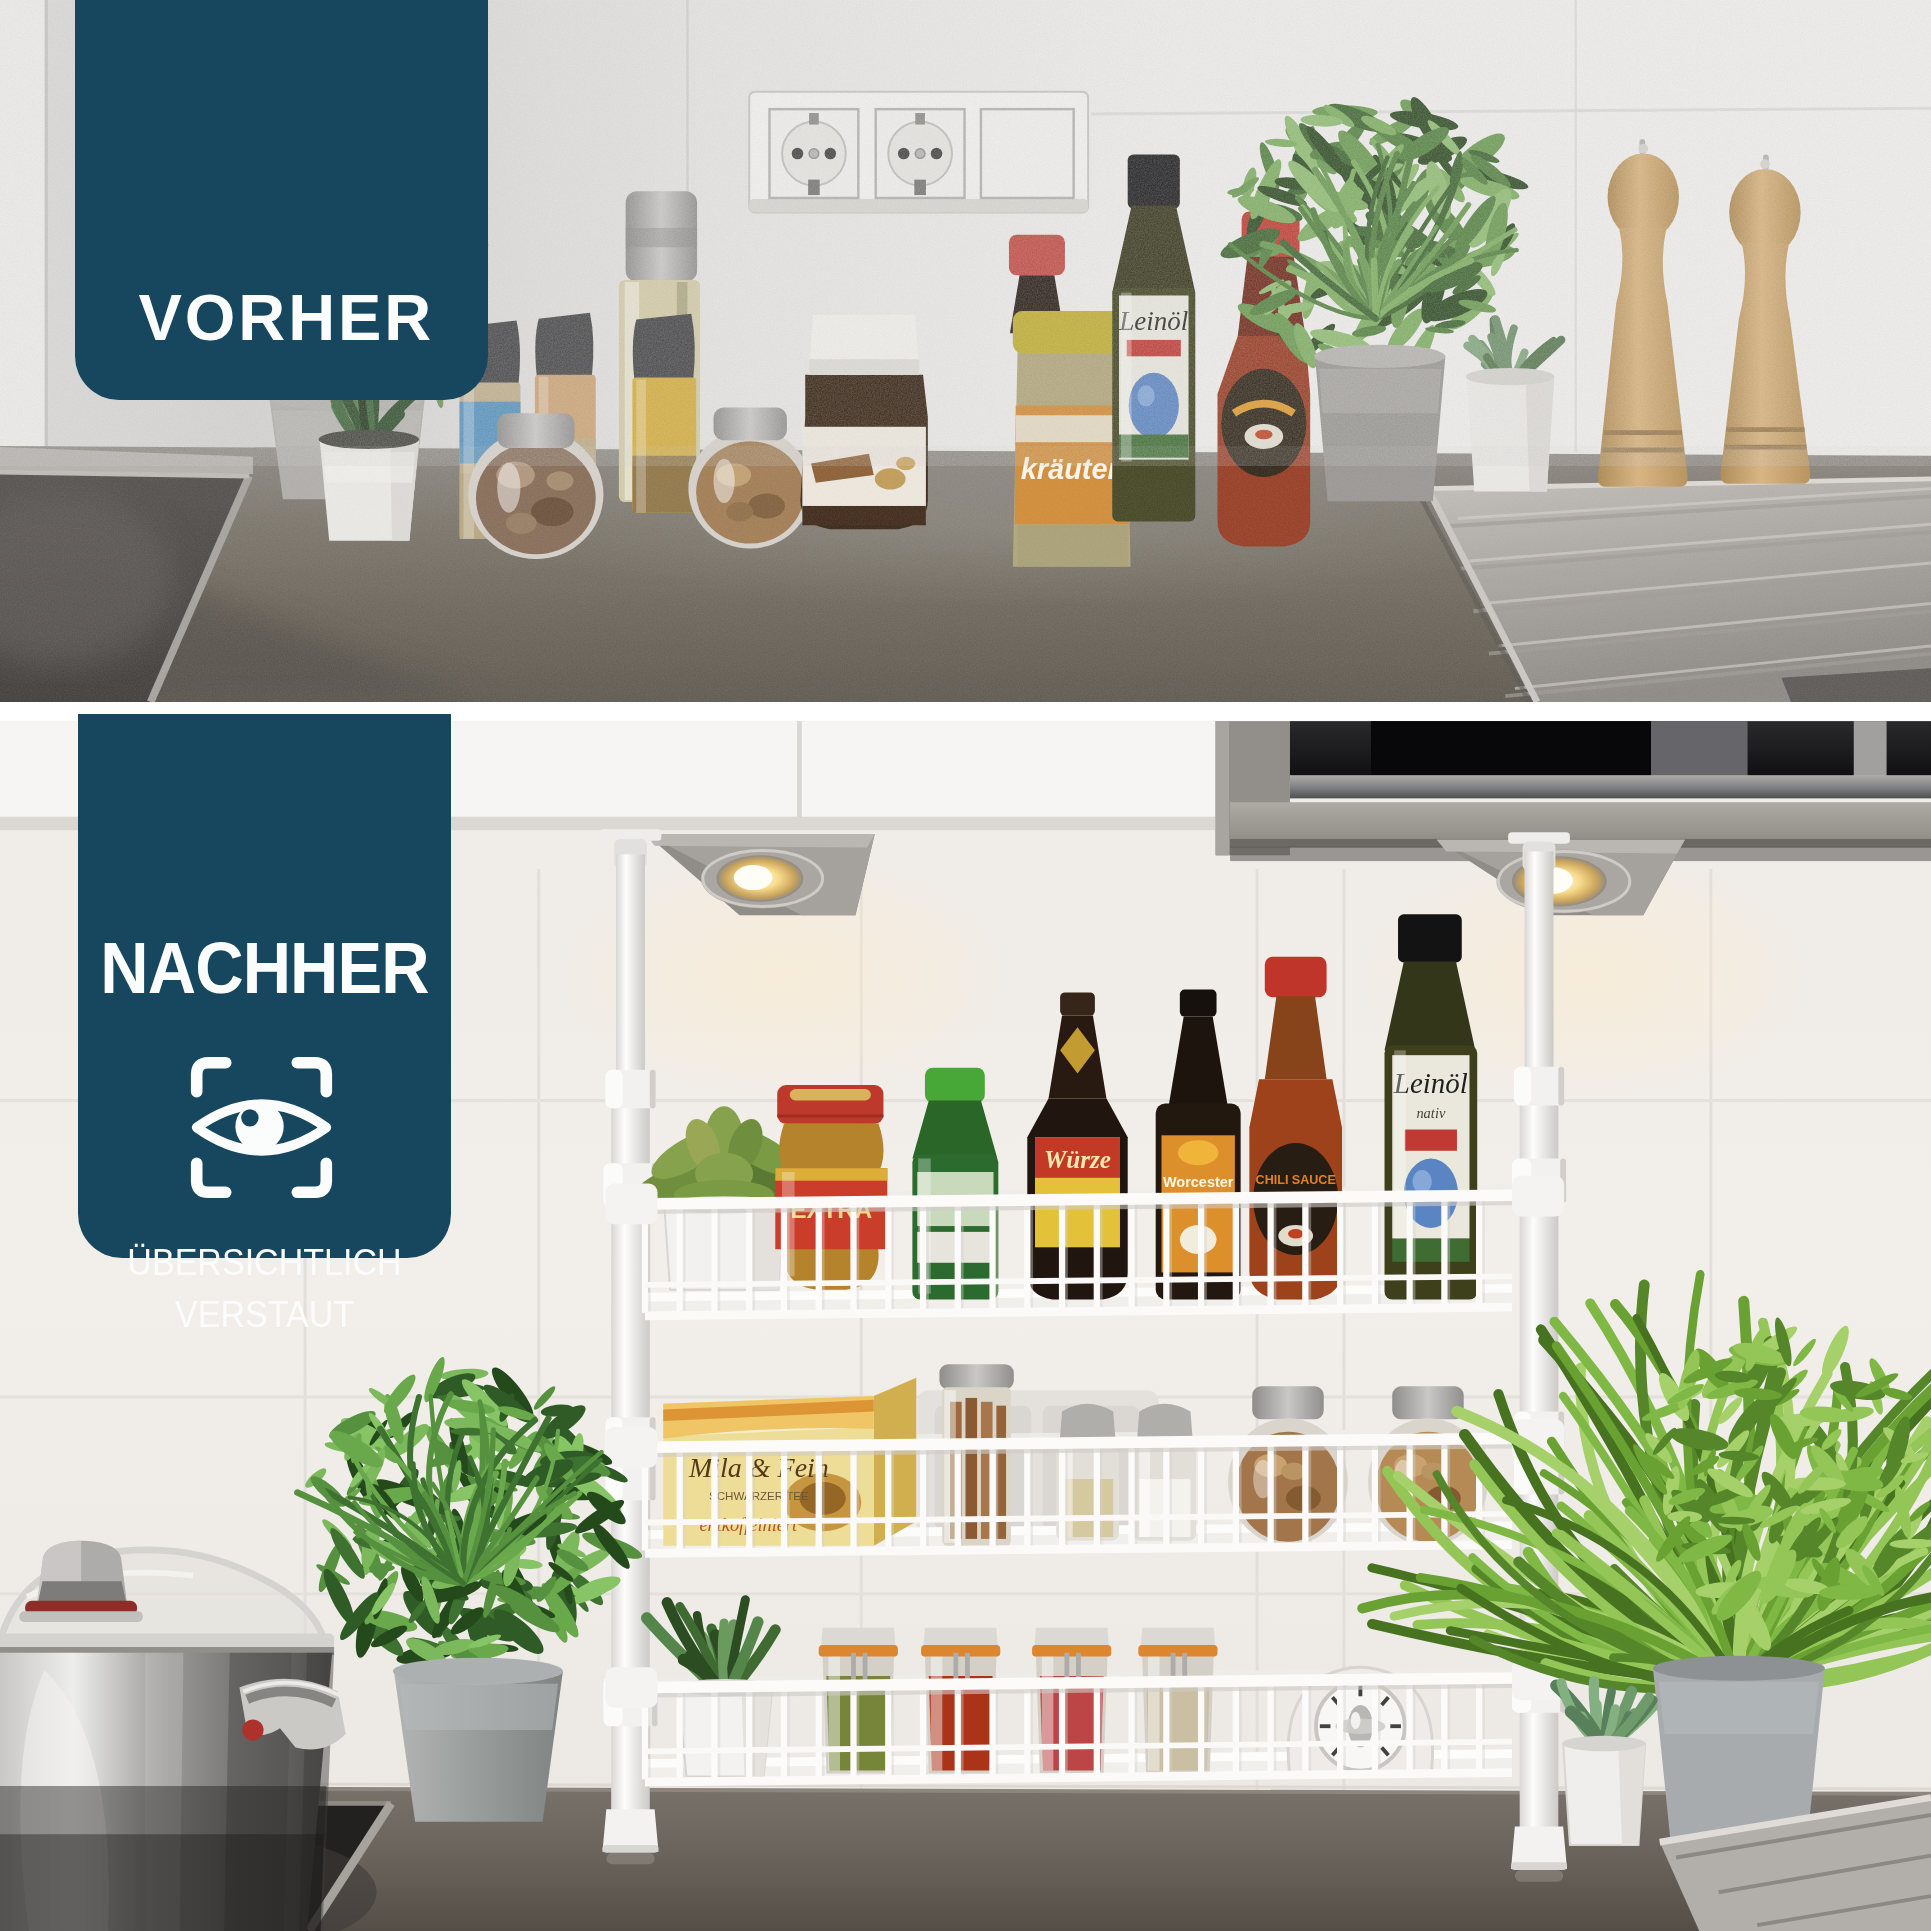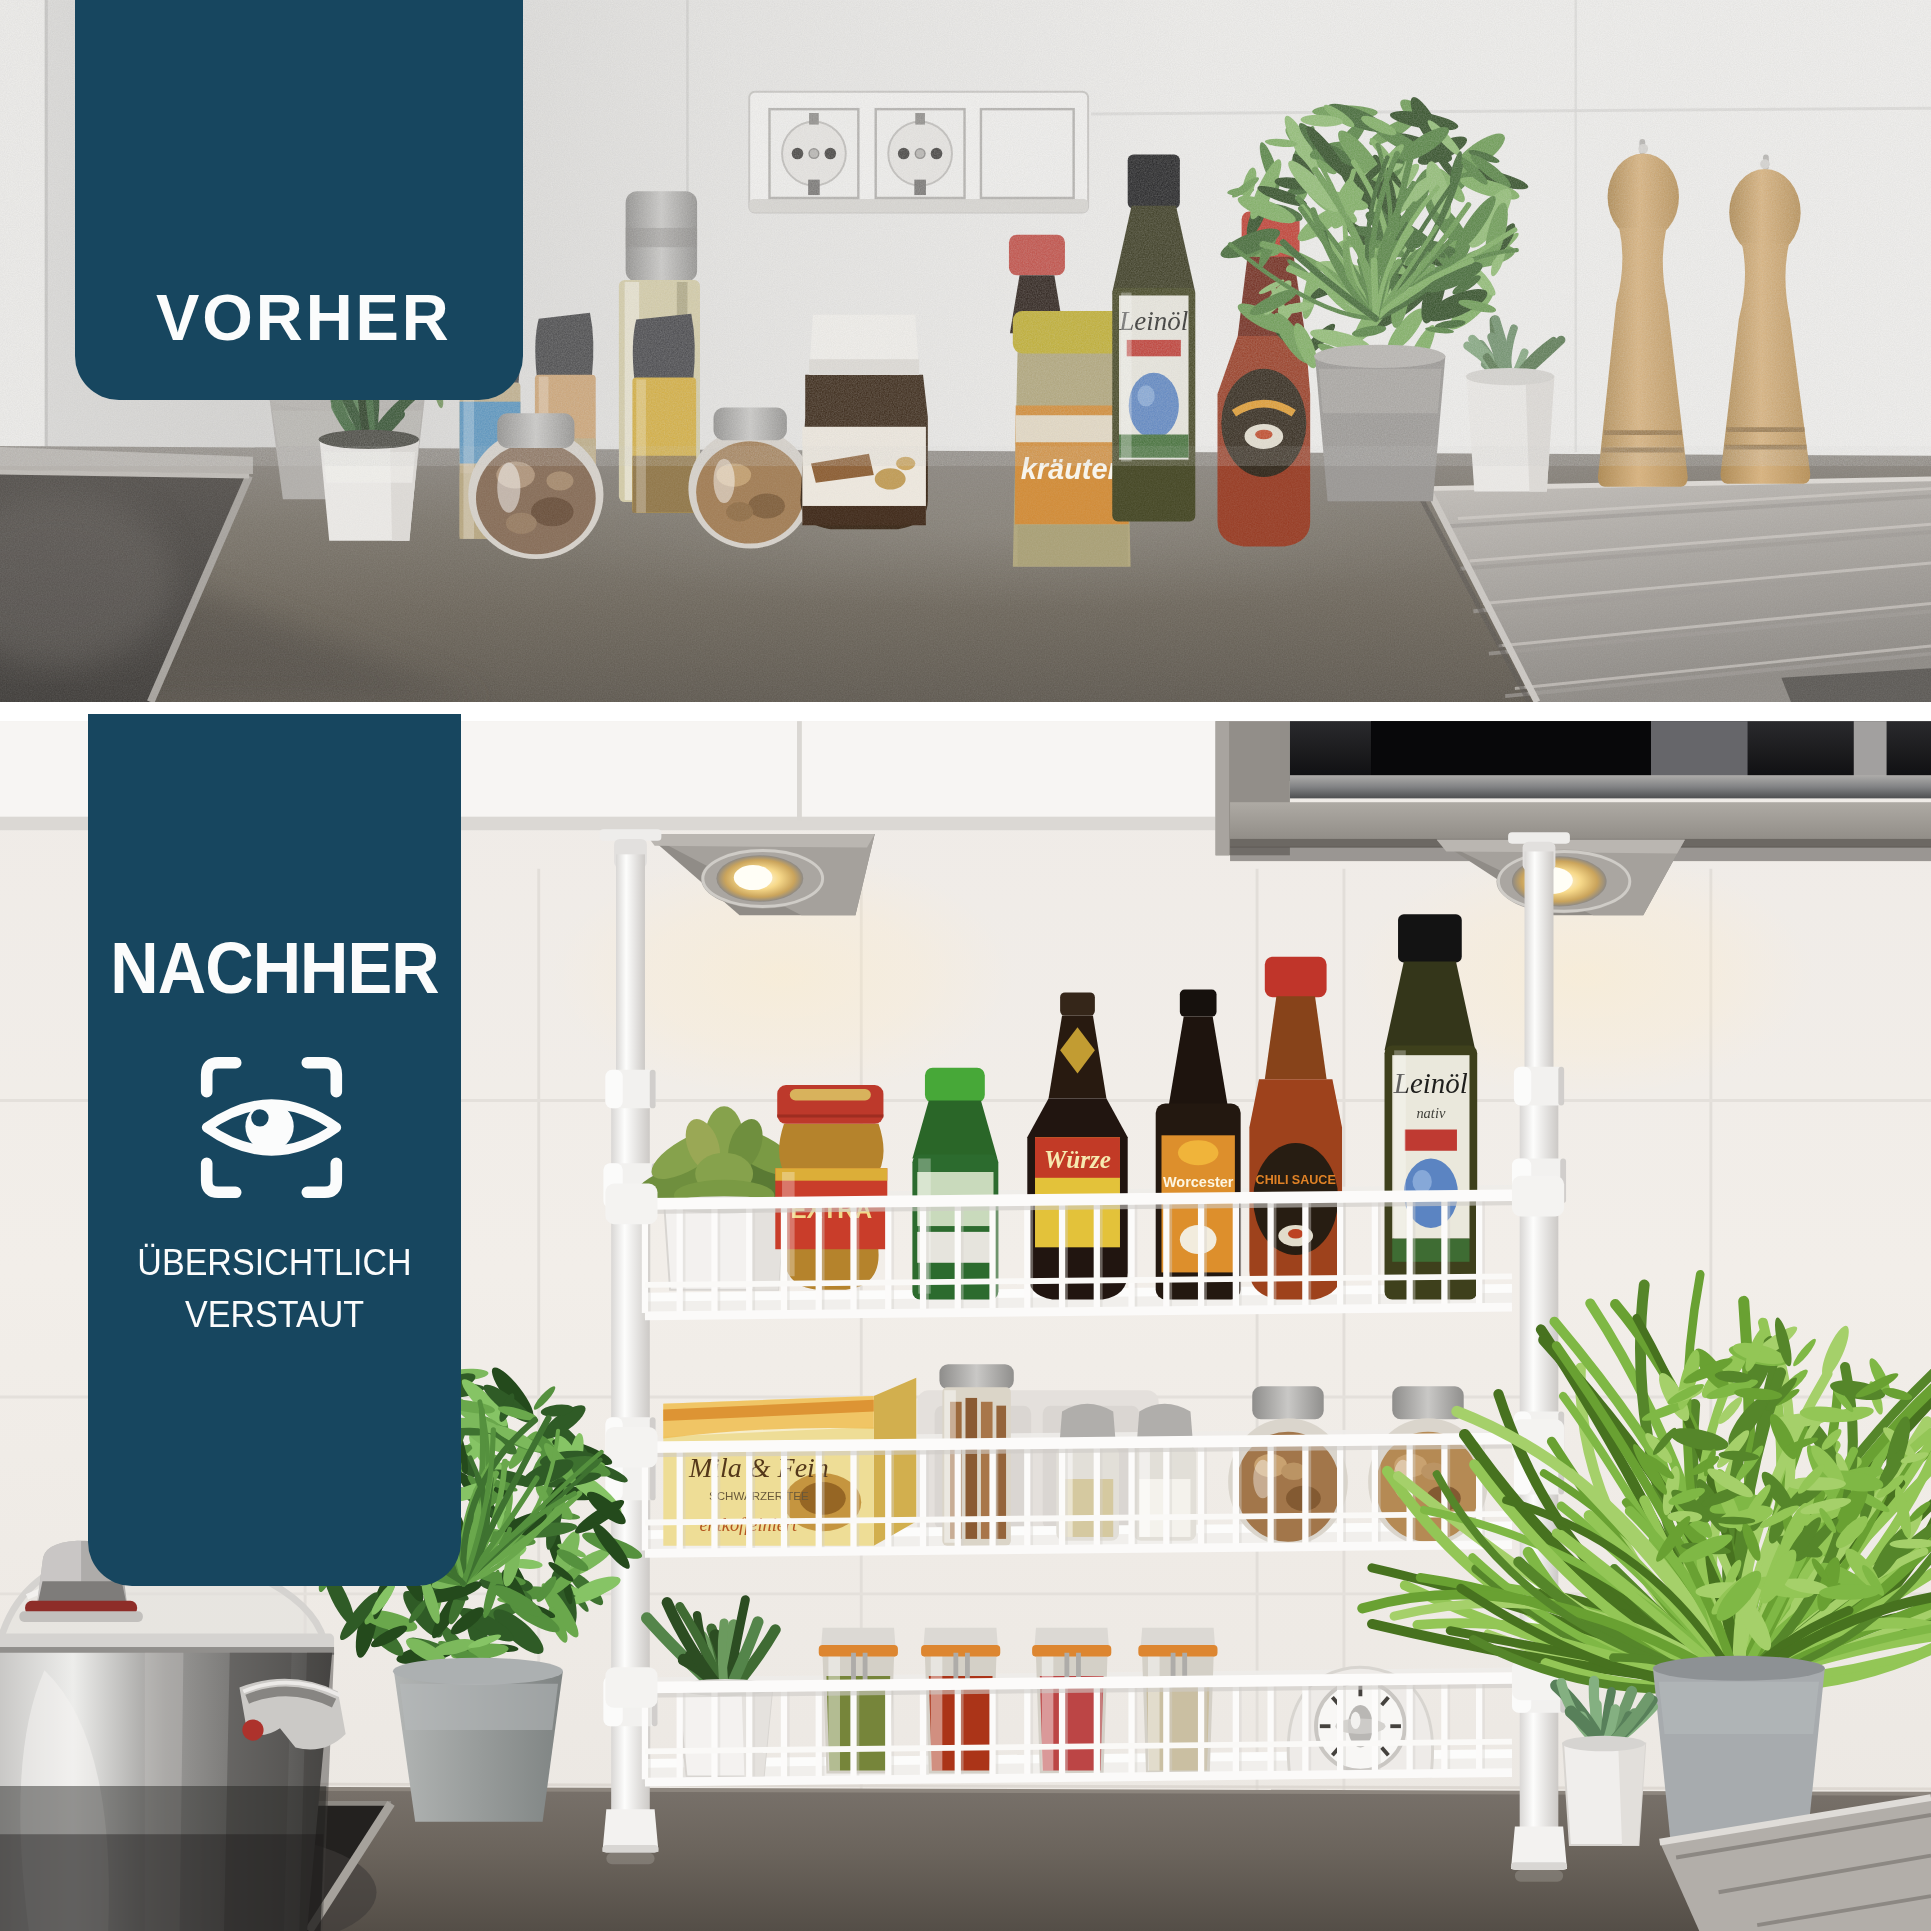--- a/index.html
+++ b/index.html
@@ -480,24 +480,24 @@
       <rect x="1826" y="160" width="6" height="16" rx="3" fill="#b5b3b0"></rect>
       <circle cx="1828" cy="170" r="5" fill="#d5d3d0"></circle>
       <ellipse cx="1828" cy="220" rx="37" ry="45" fill="url(#woodg)"></ellipse>
       <path d="M1804 252 Q1812 288 1801 330 L1782 491 Q1782 501 1789 501 L1868 501 Q1875 501 1875 491 L1854 330 Q1845 288 1853 252 Z" fill="url(#woodg)"></path>
       <path d="M1788 445 L1869 445 M1786 463 L1871 463" stroke="#98774a" stroke-width="5"></path>
       <rect x="0" y="0" width="2000" height="482" filter="url(#wnoise)" opacity="0.55"></rect>
       <rect x="0" y="0" width="2000" height="482" filter="url(#dnoise)" opacity="0.45"></rect>
       <rect x="0" y="462" width="2000" height="265" filter="url(#dnoise)" opacity="0.25"></rect>
       <rect x="0" y="462" width="2000" height="265" filter="url(#wnoise)" opacity="0.25"></rect>
     </svg>
-<div class="badge" style="left:75px;top:0;width:448px;height:400px;">
+<div class="badge" style="left:75px;top:0;width:413px;height:400px;">
  <div class="btxt" style="top:285px;font-size:65px;letter-spacing:2.9px;text-indent:9.7px;">VORHER</div>
 </div>
-<div class="badge" style="left:88px;top:714px;width:373px;height:872px;">
+<div class="badge" style="left:78px;top:714px;width:373px;height:544px;">
  <div class="btxt" style="top:218px;font-size:72px;letter-spacing:-1px;transform:scaleX(0.93);">NACHHER</div>
  <svg width="147" height="147" viewBox="0 0 152 152" style="position:absolute;left:110px;top:340px" xmlns="http://www.w3.org/2000/svg">
   <g stroke="#fbfcfc" stroke-width="12" fill="none" stroke-linecap="round">
    <path d="M9 39 L9 21 Q9 9 21 9 L39 9"></path>
    <path d="M113 9 L131 9 Q143 9 143 21 L143 39"></path>
    <path d="M143 113 L143 131 Q143 143 131 143 L113 143"></path>
    <path d="M39 143 L21 143 Q9 143 9 131 L9 113"></path>
   </g>
   <path d="M9 76 Q76 28 143 76 Q76 124 9 76 Z" stroke="#fbfcfc" stroke-width="10" fill="none" stroke-linejoin="round"></path>
   <circle cx="74" cy="75" r="25" fill="#fbfcfc"></circle>

